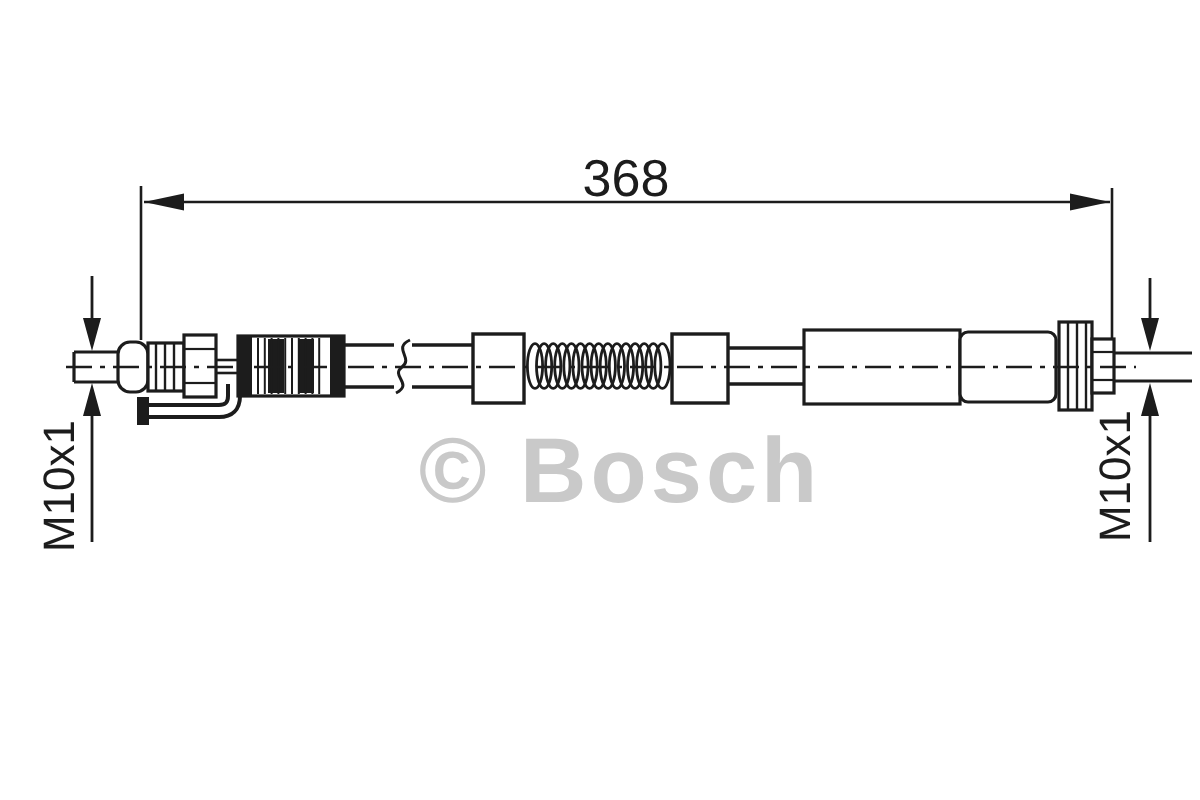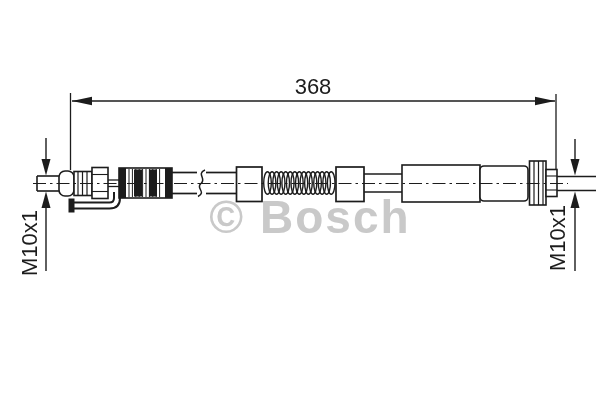--- a/index.html
+++ b/index.html
@@ -10,40 +10,40 @@
   html,body{margin:0;padding:0;background:var(--bg);}
   .stage{
     position:relative;
     width:600px;height:400px;
     background:var(--bg);
     overflow:hidden;
     font-family:"Liberation Sans", sans-serif;
   }
   .watermark{
     position:absolute;
-    left:310px;top:217px;
+    left:310px;top:235px;
     transform:translate(-50%,-50%);
     font-size:46px;
     font-weight:bold;
     letter-spacing:2px;
     color:var(--wm);
     white-space:nowrap;
     user-select:none;
     z-index:1;
     text-align:right;
   }
   svg.drawing{
     position:absolute;left:0;top:0;
     z-index:2;
   }
   .dim-label{
     position:absolute;
     left:313px;top:74px;
     transform:translateX(-50%);
-    font-size:22px;
+    font-size:26px;
     color:var(--line);
     z-index:3;
     white-space:nowrap;
   }
   .thread-label{
     position:absolute;
     font-size:22px;
     color:var(--line);
     z-index:3;
     white-space:nowrap;

